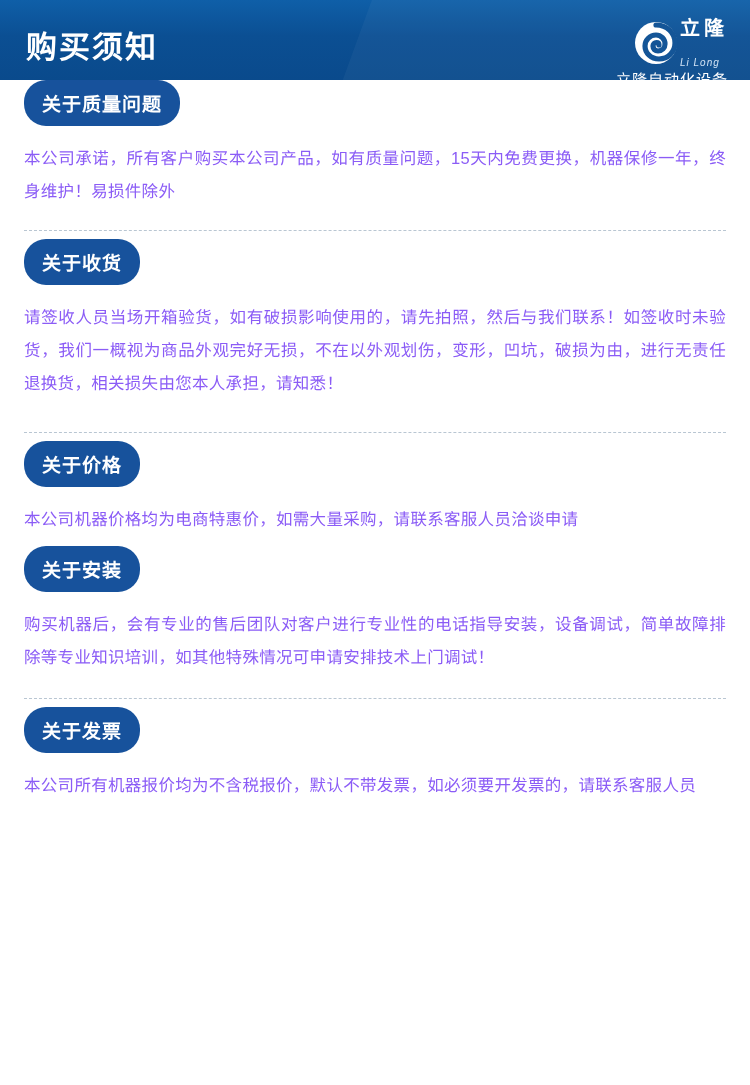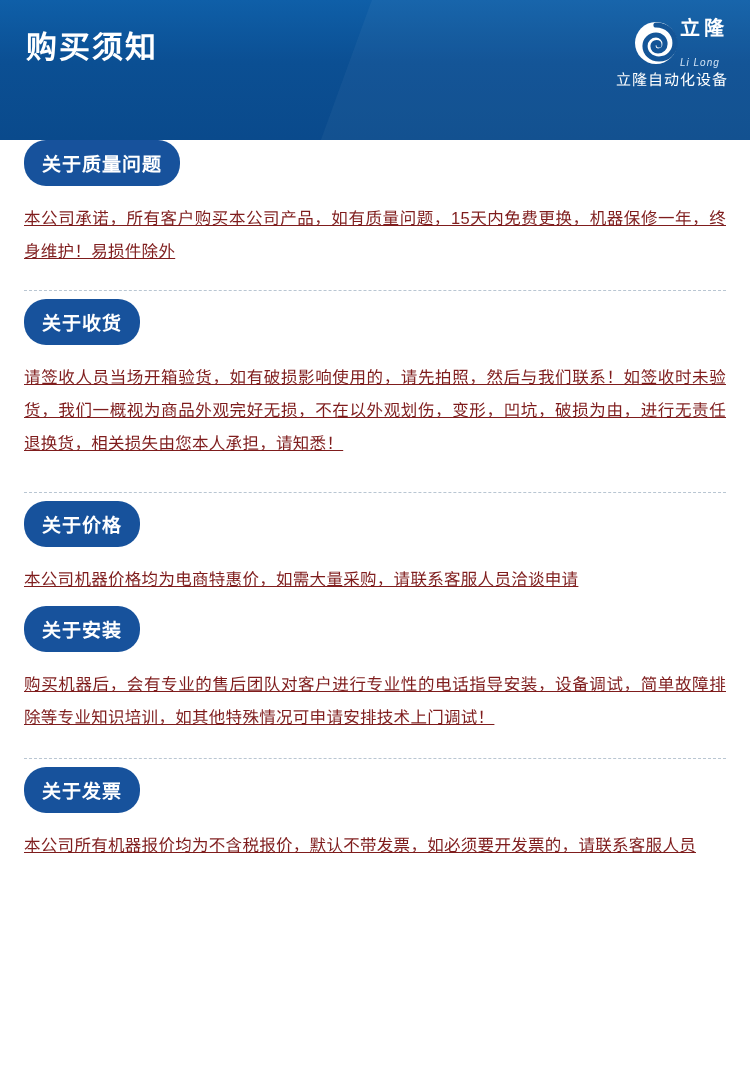--- a/index.html
+++ b/index.html
@@ -12,21 +12,21 @@
     height: 1085px;
     font-family: "Liberation Sans", "DejaVu Sans", sans-serif;
     color: #333333;
     overflow: hidden;
   }
 
   
   .banner {
     position: relative;
     width: 750px;
-    height: 140px;
+    height: 80px;
     background: linear-gradient(180deg, #0f5fa8 0%, #0b4f93 45%, #0a4a8c 100%);
     overflow: hidden;
   }
   .banner::after {
     
     content: "";
     position: absolute;
     right: -60px;
     top: -40px;
     width: 460px;
@@ -98,24 +98,23 @@
     font-size: 19px;
     font-weight: bold;
     letter-spacing: 1px;
     padding: 9px 18px 10px 18px;
     border-radius: 22px;
   }
   .para {
     margin: 16px 0 0 0;
     font-size: 16.5px;
     line-height: 2.0;
-    color: #7f1d1d;
+    color: #8b5cf6;
     letter-spacing: 0.3px;
     text-align: justify;
-    text-decoration: underline;
   }
   .divider {
     margin-top: 22px;
     border: 0;
     border-top: 1px dashed #b9c6d2;
     height: 0;
   }
   .divider.last { margin-top: 24px; }
   .no-div { height: 10px; }
 </style>

